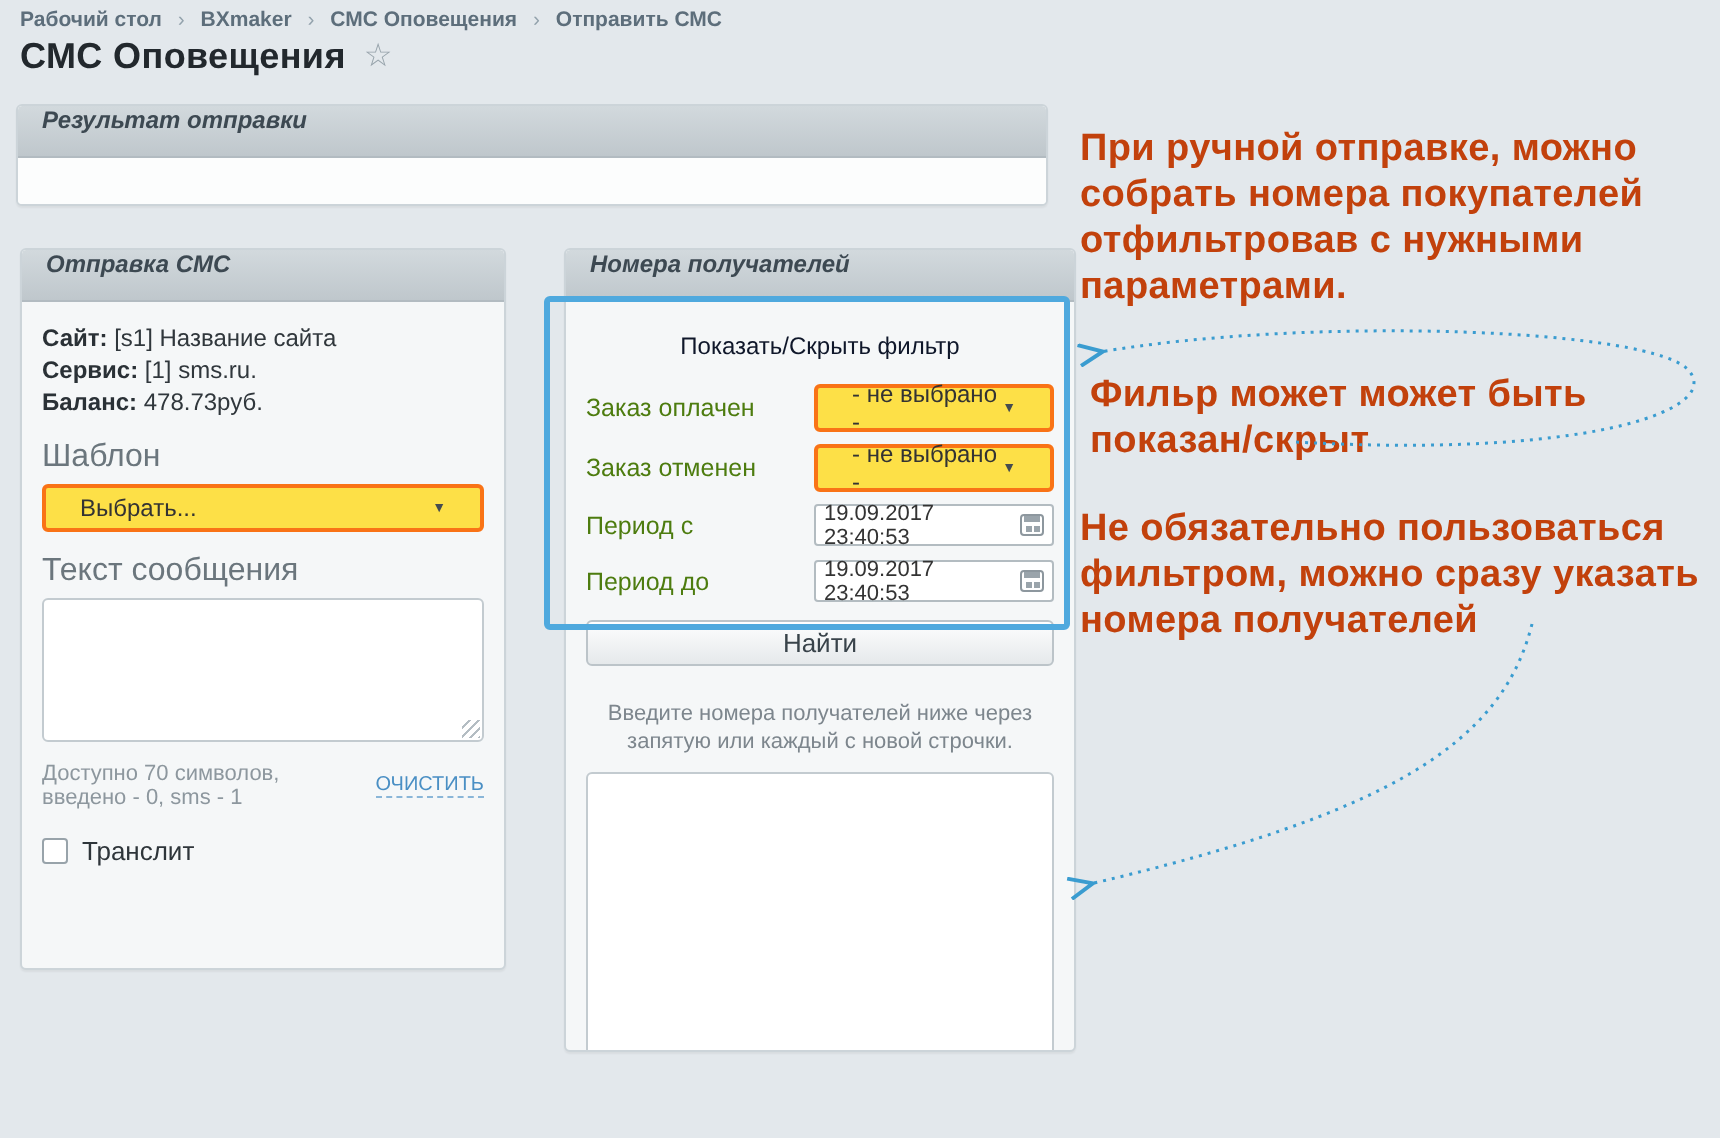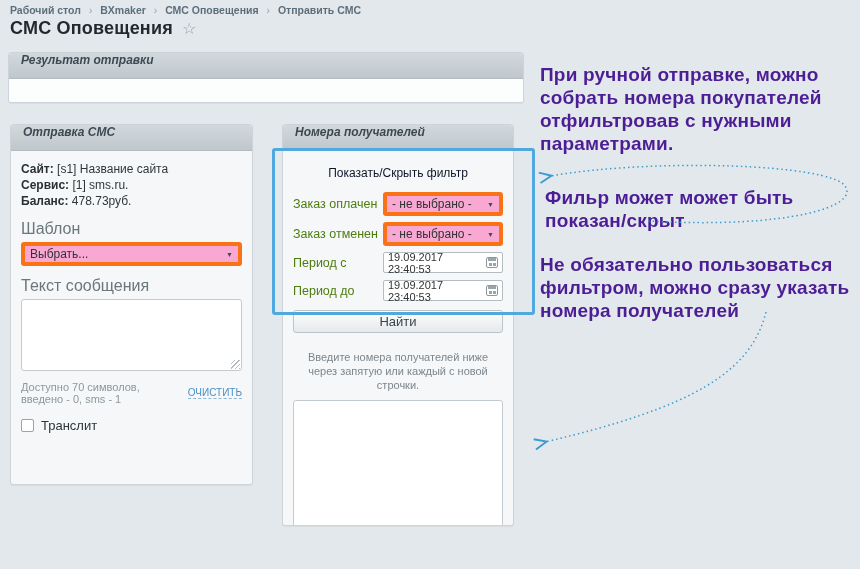--- a/index.html
+++ b/index.html
@@ -26,28 +26,28 @@
            box-shadow:0 1px 1px rgba(0,0,0,.05); overflow:hidden; }
   .panel-header { height:26px; background:linear-gradient(#d2d9dd,#bfc7cc);
            border-bottom:1px solid #b2bbc1; display:flex; padding:0 12px;
            font-size:12px; font-weight:bold; color:#3d4952; border-radius:2px 2px 0 0;font-style:italic; }
   .panel-body { padding:10px; }
 
   .result-panel { left:8px; top:52px; width:516px; height:51px; }
   .result-body  { height:24px; background:#fcfdfd; }
 
   .send-panel { left:10px; top:124px; width:243px; height:361px; }
-  .recipients-panel { left:282px; top:124px; width:232px; height:402px; }
+  .recipients-panel { left:282px; top:124px; width:256px; height:402px; }
 
   
   .info-line { font-size:12px; line-height:16px; color:#30373c; }
   .info-line b { color:#2a3136; }
   .form-label { font-size:16px; color:#6b767d; margin:11px 0 4px; }
-  .selectbox { height:24px; background:#f9a8d4; border:4px solid #f97316; border-radius:3px;
-           display:flex; align-items:center; justify-content:space-between; padding:0 5px;
+  .selectbox { height:24px; background:#fde047; border:2px solid #f97316; border-radius:3px;
+           display:flex; align-items:center; justify-content:space-between; padding:0 17px;
            font-size:12px; color:#333; cursor:pointer; }
   .caret { font-size:7px; color:#454c51; }
   .ta-wrap { position:relative; }
   textarea { display:block; width:100%; background:#fff; border:1px solid #c3cbd0; border-radius:3px;
            resize:none; font-family:"Liberation Sans",sans-serif; font-size:12px; padding:4px; }
   .grip { position:absolute; right:2px; bottom:2px; width:9px; height:9px; cursor:nwse-resize;
            background:repeating-linear-gradient(135deg, transparent 0 2.2px, #b4bdc3 2.2px 3.2px); }
   .counter-row { display:flex; justify-content:space-between; align-items:center; margin-top:10px; }
   .counter-text { font-size:11px; color:#8d979e; }
   .clear-link { font-size:10px; color:#4a8fc4; text-decoration:none; border-bottom:1px dashed #8ab6d8;
@@ -75,21 +75,21 @@
            background:#fff; cursor:pointer; flex:none; }
   .cal-icon::before { content:""; position:absolute; left:1px; right:1px; top:0; height:3px; background:#9aa4ab; }
   .cal-icon::after { content:""; position:absolute; left:2px; top:5px; width:3px; height:3px;
            background:#9aa4ab; box-shadow:4px 0 0 #9aa4ab; }
   .find-btn { height:23px; line-height:21px; margin-top:9px; }
   .hint { font-size:11px; line-height:14px; color:#7d868d; margin:17px 0 8px;text-align:center; }
 
   
   .highlight-box { position:absolute; left:272px; top:148px; width:263px; height:167px;
            border:3px solid #4fa9de; border-radius:3px; pointer-events:none; z-index:6; }
-  .note { position:absolute; color:#4c1d95; font-weight:bold; font-size:19px; line-height:23px;
+  .note { position:absolute; color:#c2410c; font-weight:bold; font-size:19px; line-height:23px;
            letter-spacing:.2px; z-index:7; }
   .note1 { left:540px; top:63px;  width:315px; }
   .note2 { left:545px; top:186px; width:280px; }
   .note3 { left:540px; top:253px; width:335px; }
   .arrows { position:absolute; left:0; top:0; z-index:7; pointer-events:none; }
 </style>
 </head>
 <body>
 
 <div class="page">

